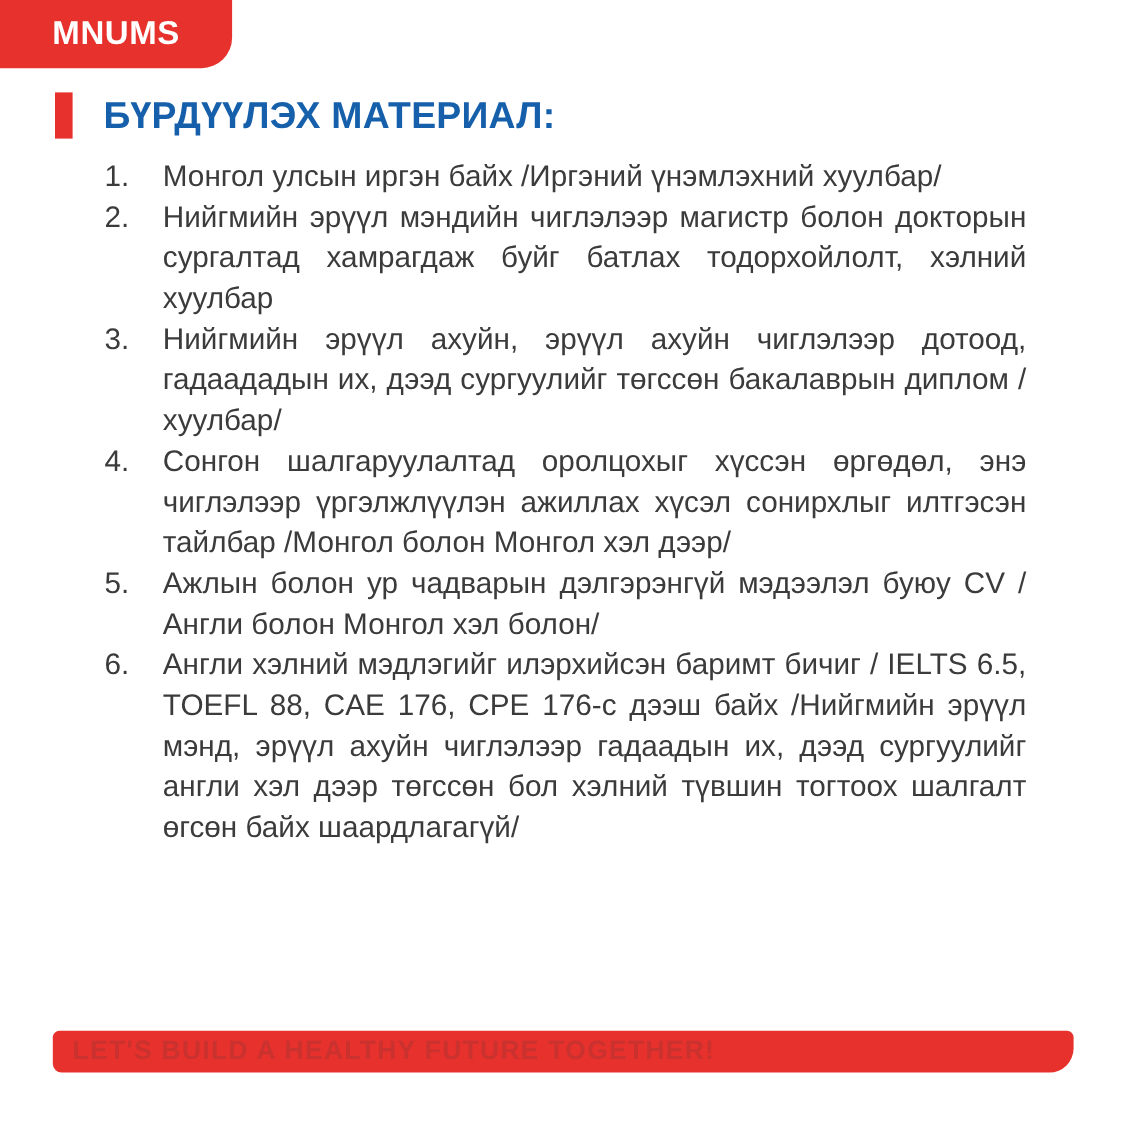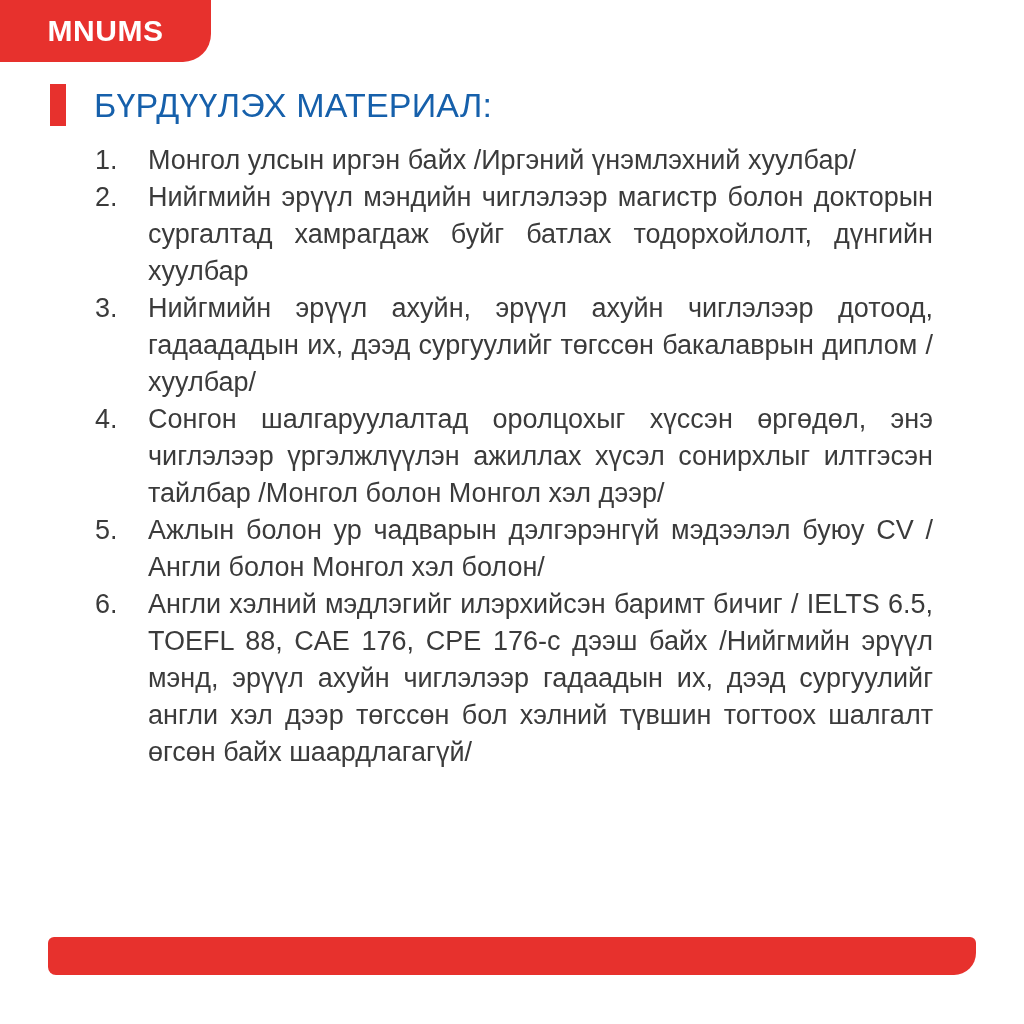--- a/index.html
+++ b/index.html
@@ -43,21 +43,21 @@
   }
   .heading .bar {
     width: 16px; height: 42px;
     background: var(--red);
     flex: none;
   }
   .heading h1 {
     margin-left: 28px;
     color: var(--blue);
     font-size: 34px;
-    font-weight: normal;
+    font-weight: bold;
     line-height: 42px;
     letter-spacing: 0.2px;
     white-space: nowrap;
   }
 
   
   .list {
     position: absolute;
     left: 95px; top: 142px;
     width: 838px;
@@ -117,34 +117,35 @@
   <h1>БҮРДҮҮЛЭХ МАТЕРИАЛ:</h1>
 </div>
 
 <ol class="list">
   <li class="item">
     <span class="num">1.</span>
     <span class="txt">Монгол улсын иргэн байх /Иргэний үнэмлэхний хуулбар/</span>
   </li>
   <li class="item">
     <span class="num">2.</span>
-    <span class="txt">Нийгмийн эрүүл мэндийн чиглэлээр магистр болон докторын сургалтад хамрагдаж буйг батлах тодорхойлолт, дүнгийн хуулбар</span>
+    <span class="txt">Нийгмийн эрүүл мэндийн чиглэлээр магистр болон докторын сургалтад хамрагдаж буйг батлах тодорхойлолт, хэлний хуулбар</span>
   </li>
   <li class="item">
     <span class="num">3.</span>
     <span class="txt">Нийгмийн эрүүл ахуйн, эрүүл ахуйн чиглэлээр дотоод, гадаададын их, дээд сургуулийг төгссөн бакалаврын диплом /хуулбар/</span>
   </li>
   <li class="item">
     <span class="num">4.</span>
     <span class="txt">Сонгон шалгаруулалтад оролцохыг хүссэн өргөдөл, энэ чиглэлээр үргэлжлүүлэн ажиллах хүсэл сонирхлыг илтгэсэн тайлбар /Монгол болон Монгол хэл дээр/</span>
   </li>
   <li class="item">
     <span class="num">5.</span>
     <span class="txt">Ажлын болон ур чадварын дэлгэрэнгүй мэдээлэл буюу CV /Англи болон Монгол хэл болон/</span>
   </li>
   <li class="item">
     <span class="num">6.</span>
     <span class="txt">Англи хэлний мэдлэгийг илэрхийсэн баримт бичиг / IELTS 6.5, TOEFL 88, CAE 176, CPE 176-с дээш байх /Нийгмийн эрүүл мэнд, эрүүл ахуйн чиглэлээр гадаадын их, дээд сургуулийг англи хэл дээр төгссөн бол хэлний түвшин тогтоох шалгалт өгсөн байх шаардлагагүй/</span>
   </li>
 </ol>
 
 <div class="footer">
+  <span class="footer-en">LET'S BUILD A HEALTHY FUTURE TOGETHER!</span>
 </div>
 
 </body></html>

